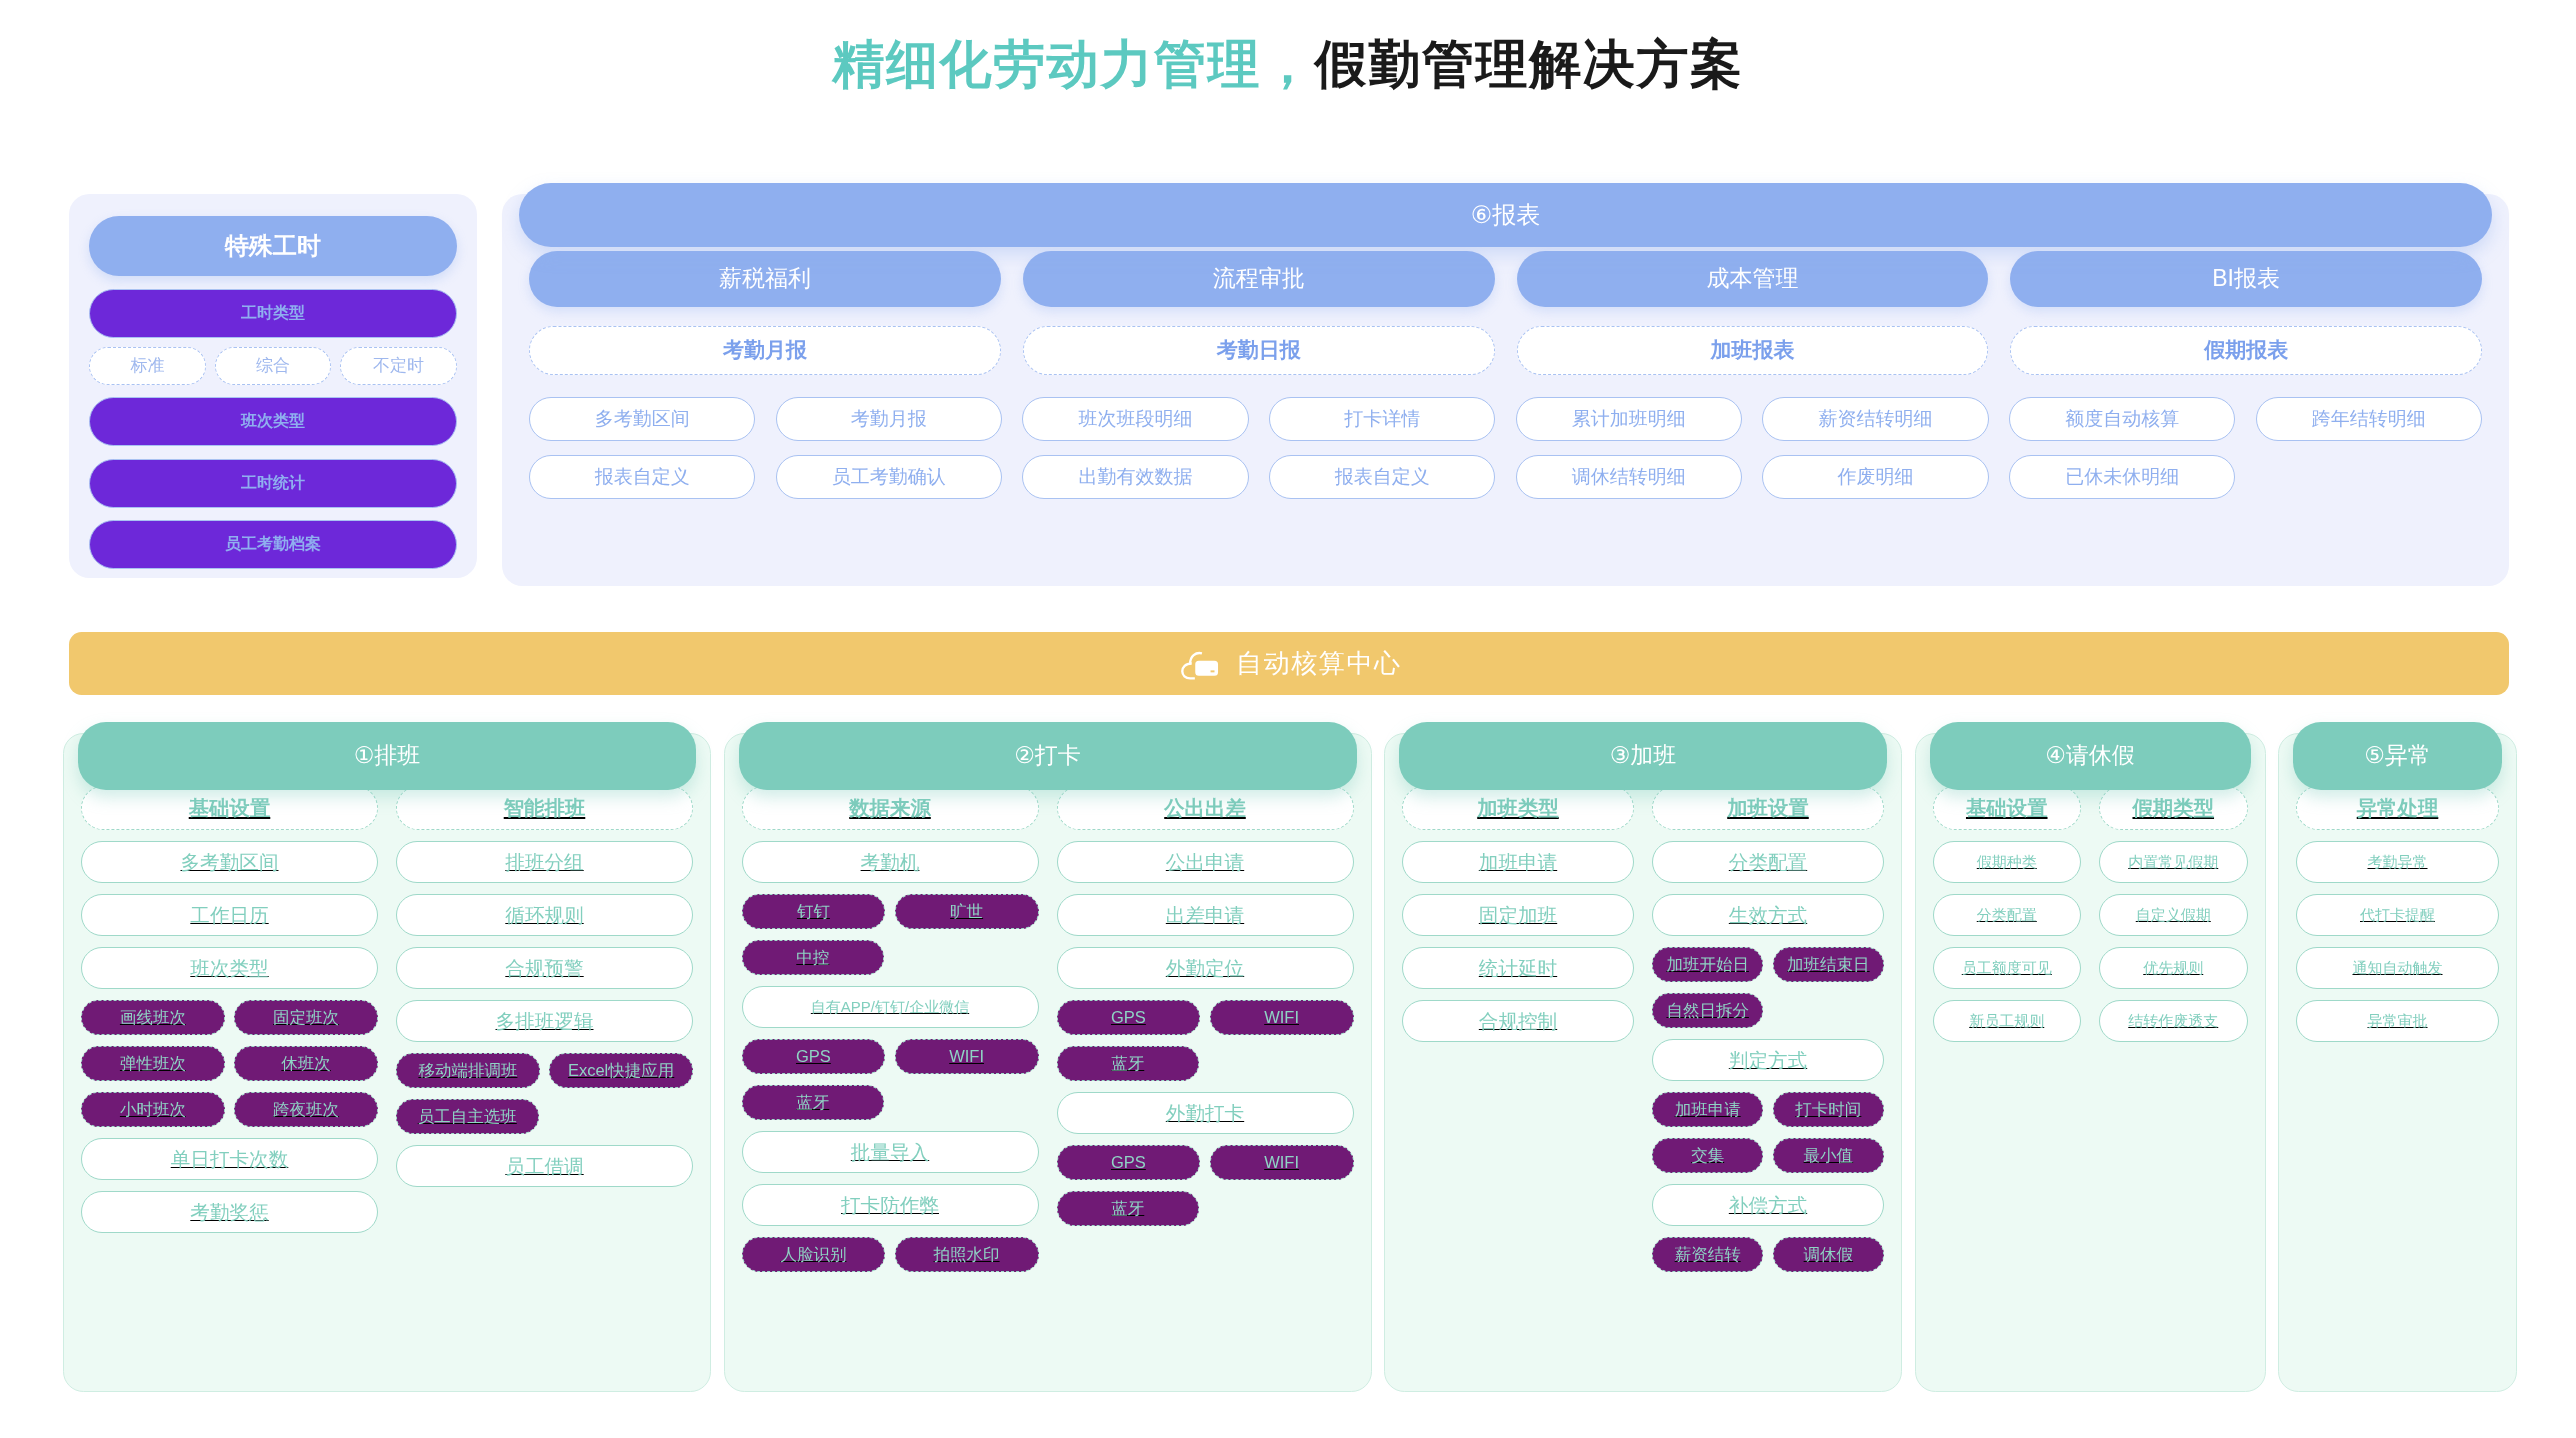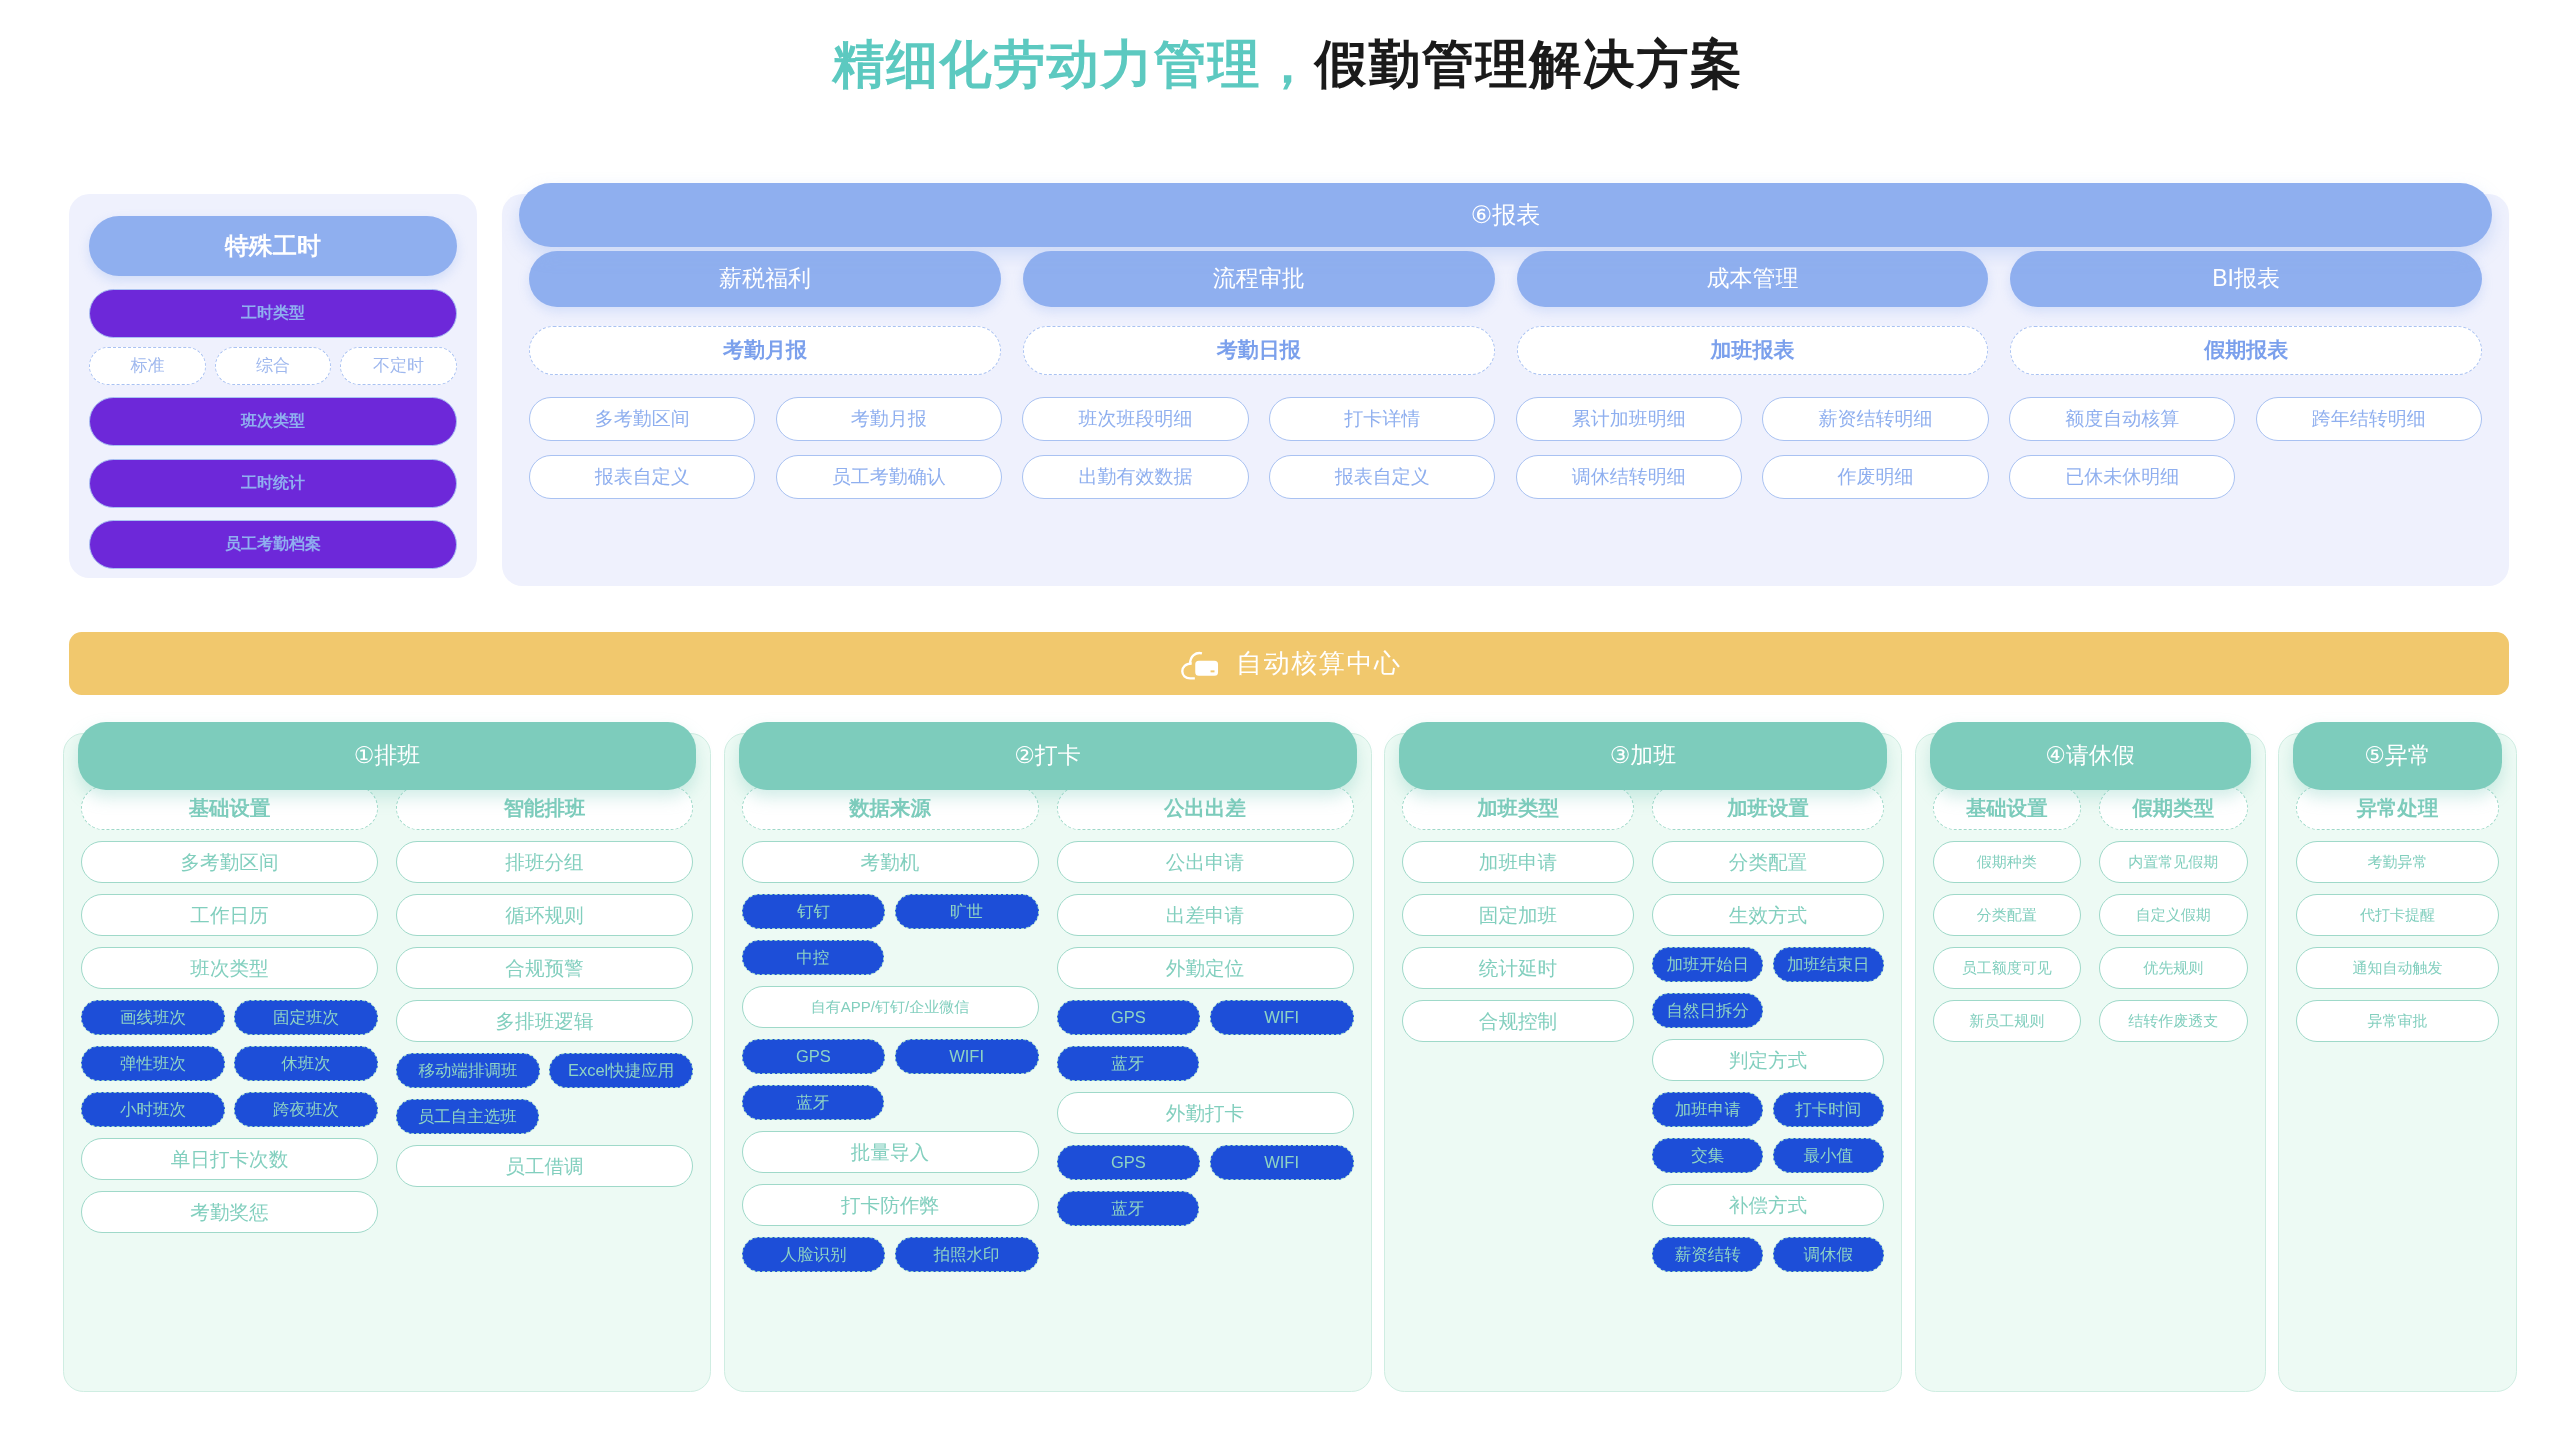--- a/index.html
+++ b/index.html
@@ -187,21 +187,21 @@
     left: 14px; top: -12.5px;
     right: 14px;
     height: 68px;
     background: #7DCCBC;
     border-radius: 28px;
     color: #ffffff;
     font-size: 23px;
     display: flex; align-items: center; justify-content: center;
     box-shadow: 0 7.8px 15.7px rgba(125,204,188,.35);
   }
-  .sec-cols { display: flex; gap: 18px; }
+  .sec-cols { display: flex; gap: 18px; text-decoration: underline; }
   .sec-col { flex: 1; }
   .g-sub {
     height: 44px;
     background: #ffffff;
     border: 1.6px dashed #9FD9C9;
     border-radius: 23.5px;
     color: #7DCCBC;
     font-size: 20.4px;
     font-weight: bold;
     display: flex; align-items: center; justify-content: center;
@@ -217,21 +217,21 @@
     display: flex; align-items: center; justify-content: center;
     margin-bottom: 11px;
     white-space: nowrap;
   }
   .g-tagrow {
     display: flex; gap: 9.4px; margin-bottom: 11px;
   }
   .g-tag {
     flex: 1;
     height: 35px;
-    background: #1d4ed8;
+    background: #701a75;
     border: 1.6px dashed #9FD9C9;
     border-radius: 19px;
     color: #8FD4C4;
     font-size: 16.5px;
     display: flex; align-items: center; justify-content: center;
     white-space: nowrap;
   }
   .g-tagrow.single .g-tag { flex: 0 0 48%; }
   .g-pill.small { font-size: 15px; }
 </style>

